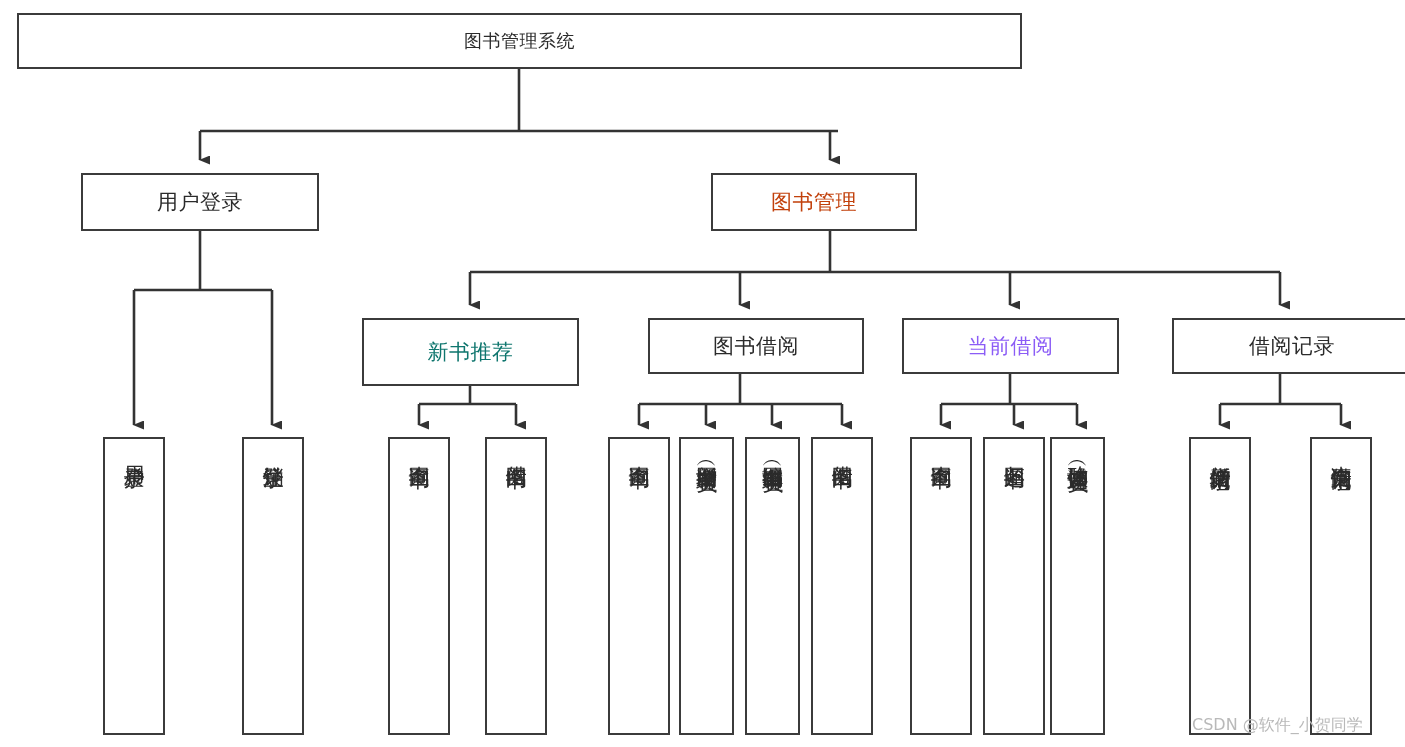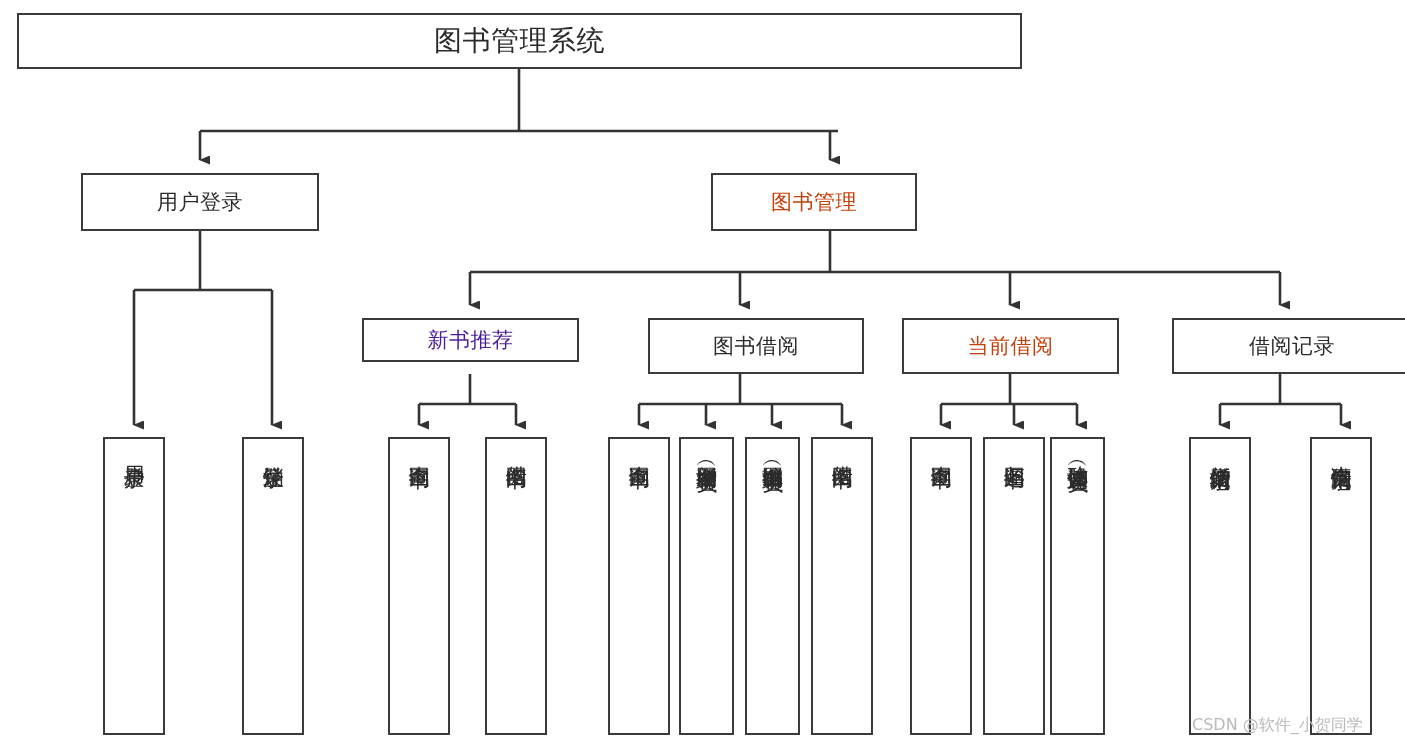--- a/index.html
+++ b/index.html
@@ -52,21 +52,21 @@
     padding-top: 10px;
   }
   .node.vert .label {
     writing-mode: vertical-rl;
     text-orientation: upright;
     font-size: 21px;
     line-height: 1.06;
     letter-spacing: 1px;
     margin: 0 auto;
   }
-  .node.root .label { font-size: 28px; }
+  .node.root .label { font-size: 18px; }
   .watermark {
     position: absolute;
     color: #b9b9b9;
     font-size: 16px;
     white-space: nowrap;
     z-index: 5;
     font-family: "DejaVu Sans", "Liberation Sans", sans-serif;
   }
 </style>
 </head>
@@ -128,27 +128,27 @@
     <span class="label">图书管理系统</span>
   </div>
 
   <div class="node horiz" id="l2-0" style="left: 81px; top: 173px; width: 238px; height: 58px; border-color: rgb(59, 59, 59); color: rgb(43, 43, 43);">
     <span class="label">用户登录</span>
   </div>
   <div class="node horiz" id="l2-1" style="left: 711px; top: 173px; width: 206px; height: 58px; border-color: rgb(59, 59, 59); color: #c2410c;">
     <span class="label">图书管理</span>
   </div>
 
-  <div class="node horiz" id="l3-0" style="left: 362px; top: 318px; width: 217px; height: 44px; border-color: rgb(59, 59, 59); color: #4c1d95; justify-content: center;">
+  <div class="node horiz" id="l3-0" style="left: 362px; top: 318px; width: 217px; height: 68px; border-color: rgb(59, 59, 59); color: #0f766e; justify-content: center;">
     <span class="label">新书推荐</span>
   </div>
   <div class="node horiz" id="l3-1" style="left: 648px; top: 318px; width: 216px; height: 56px; border-color: rgb(59, 59, 59); color: rgb(43, 43, 43);">
     <span class="label">图书借阅</span>
   </div>
-  <div class="node horiz" id="l3-2" style="left: 902px; top: 318px; width: 217px; height: 56px; border-color: rgb(59, 59, 59); color: #c2410c;">
+  <div class="node horiz" id="l3-2" style="left: 902px; top: 318px; width: 217px; height: 56px; border-color: rgb(59, 59, 59); color: #8b5cf6;">
     <span class="label">当前借阅</span>
   </div>
   <div class="node horiz" id="l3-3" style="left: 1172px; top: 318px; width: 240px; height: 56px; border-color: rgb(59, 59, 59); color: rgb(43, 43, 43);">
     <span class="label">借阅记录</span>
   </div>
 
   <div class="node vert" id="lf-0" style="left: 103px; top: 437px; width: 62px; height: 298px; border-color: rgb(59, 59, 59); color: rgb(43, 43, 43);">
     <span class="label">用户登录</span>
   </div>
   <div class="node vert" id="lf-1" style="left: 242px; top: 437px; width: 62px; height: 298px; border-color: rgb(59, 59, 59); color: rgb(43, 43, 43);">

